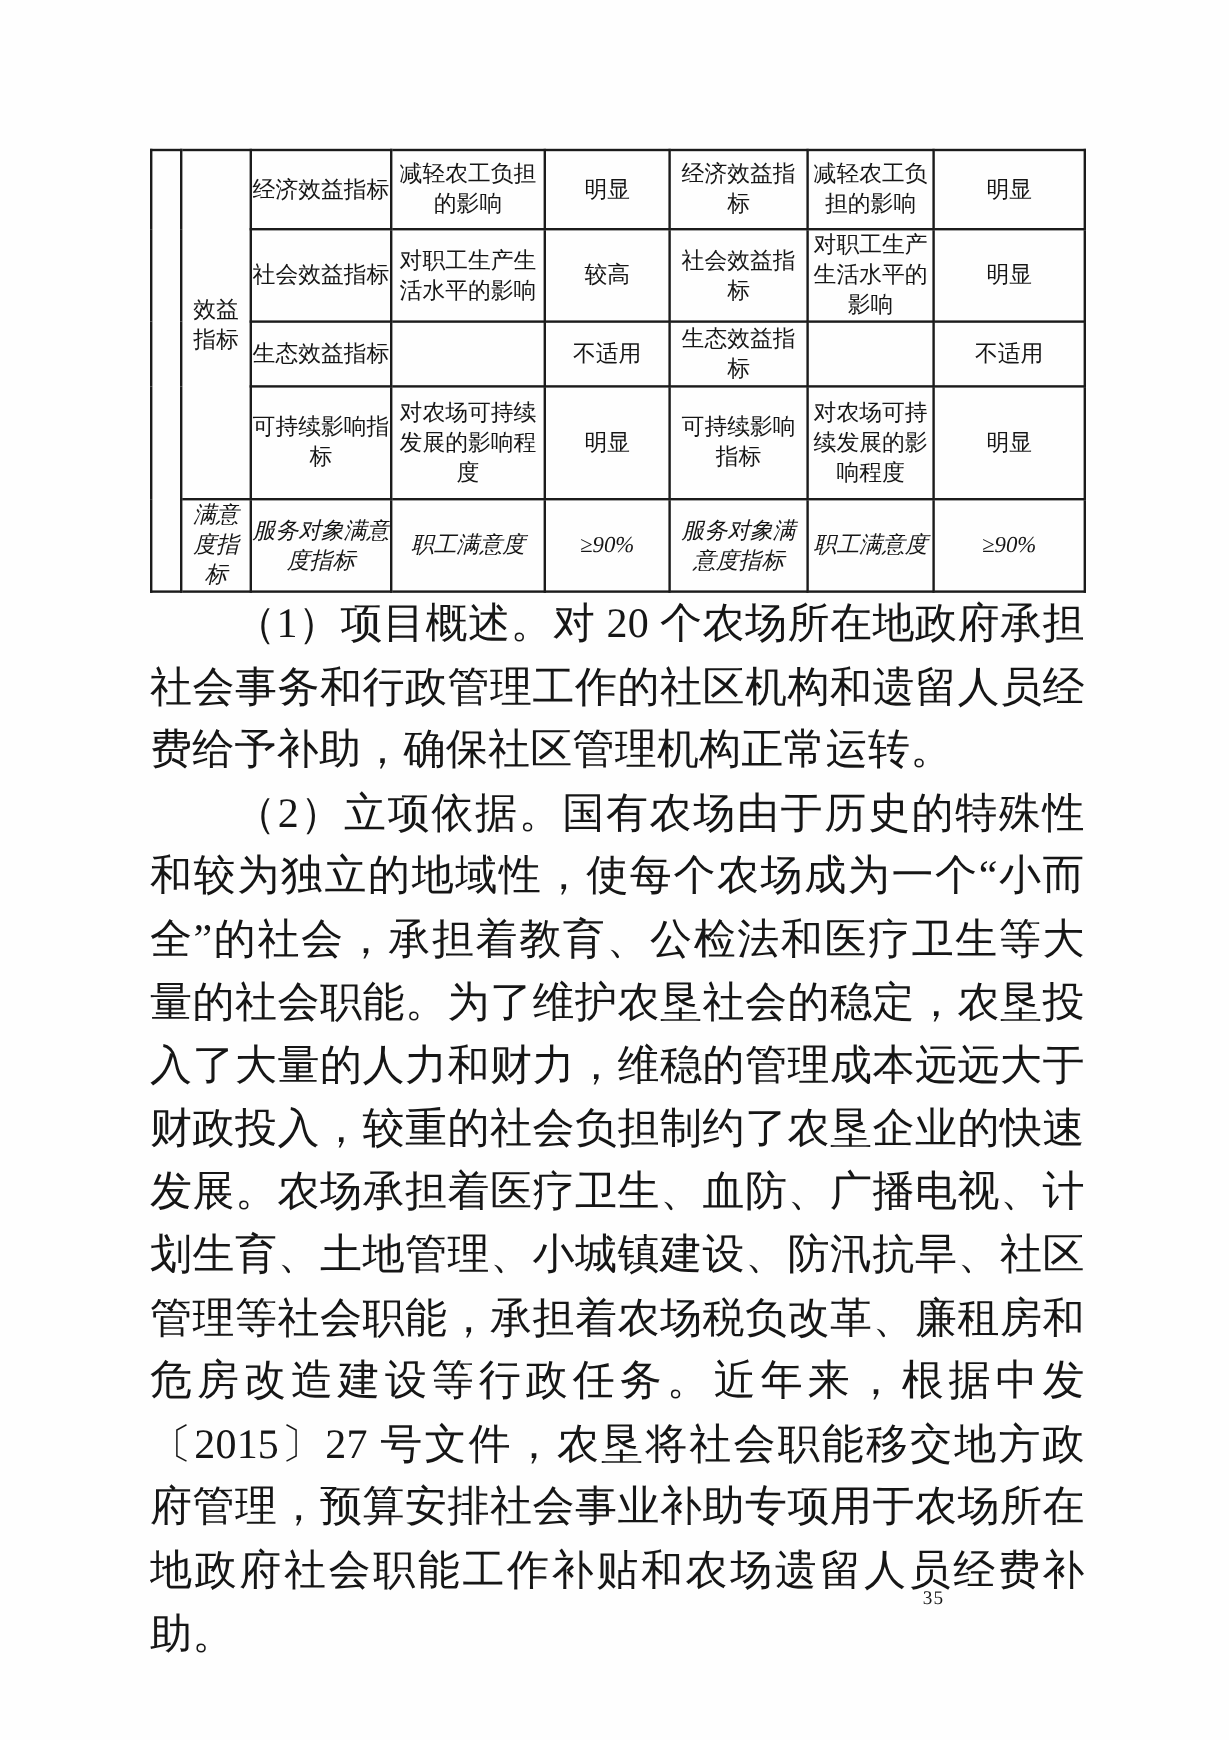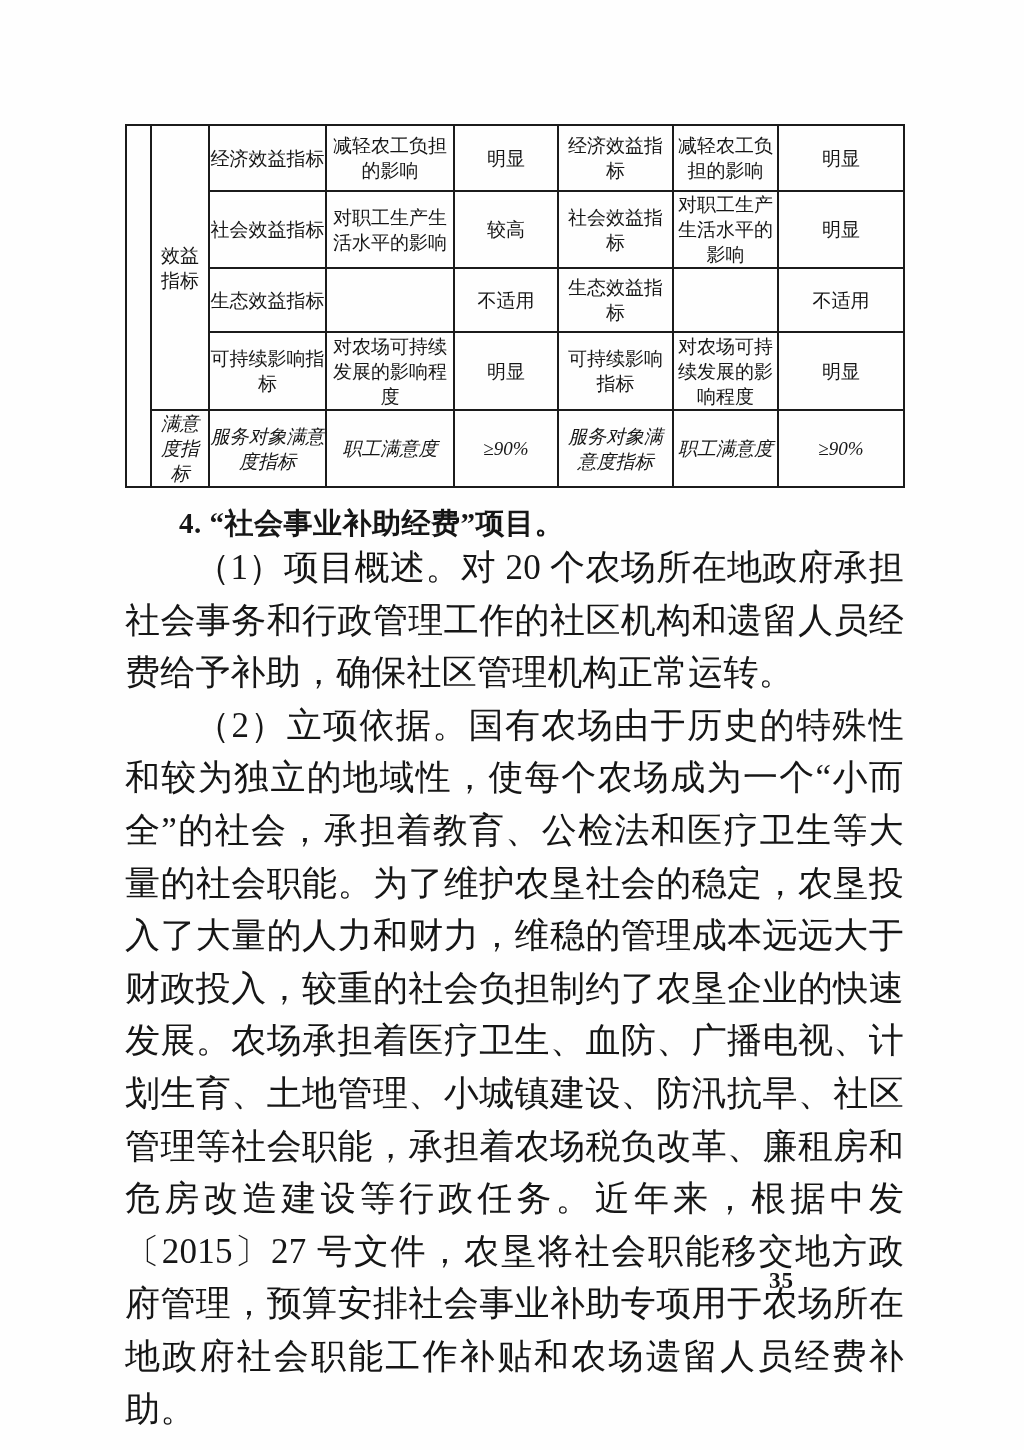--- a/index.html
+++ b/index.html
@@ -32,22 +32,22 @@
     line-height: 25px;
     vertical-align: middle;
     text-align: center;
     overflow: hidden;
     word-break: break-all;
     padding: 0;
   }
   td.col-detail { text-align: left; padding-left: 3px; padding-right: 1px; }
   tr.r1 { height: 66px; }
   tr.r2 { height: 77px; }
-  tr.r3 { height: 64px; }
-  tr.r4 { height: 78px; border-radius: 20px; }
+  tr.r3 { height: 54px; }
+  tr.r4 { height: 94px; border-radius: 20px; }
   tr.r5 { height: 76px; font-style: italic; }
   
   .heading {
     margin-top: 16px;
     padding-left: 54px;
     font-size: 29px;
     line-height: 38px;
     font-weight: 700;
     letter-spacing: 0.5px;
     white-space: nowrap;
@@ -55,23 +55,23 @@
   .para {
     font-size: 35px;
     line-height: 52.6px;
     text-indent: 2em;
     text-align: justify;
     text-justify: inter-character;
     letter-spacing: 0.2px;
   }
   .page-number {
     position: absolute;
-    left: 769px; top: 1268px;
-    font-size: 23px;
-    font-weight: 700;
+    left: 769px; top: 1324px;
+    font-size: 16px;
+    font-weight: 400;
     letter-spacing: 1px;
   }
 </style>
 </head>
 <body>
 
 <div class="sheet">
   <div class="content">
 
     <table class="ind-table">
@@ -125,21 +125,20 @@
           <td>服务对象满意度指标</td>
           <td class="col-detail">职工满意度</td>
           <td>≥90%</td>
           <td>服务对象满意度指标</td>
           <td class="col-detail">职工满意度</td>
           <td>≥90%</td>
         </tr>
       </tbody>
     </table>
 
-    <div class="heading">4. “社会事业补助经费”项目。</div>
 
     <p class="para">（1）项目概述。对 20 个农场所在地政府承担社会事务和行政管理工作的社区机构和遗留人员经费给予补助，确保社区管理机构正常运转。</p>
     <p class="para">（2）立项依据。国有农场由于历史的特殊性和较为独立的地域性，使每个农场成为一个“小而全”的社会，承担着教育、公检法和医疗卫生等大量的社会职能。为了维护农垦社会的稳定，农垦投入了大量的人力和财力，维稳的管理成本远远大于财政投入，较重的社会负担制约了农垦企业的快速发展。农场承担着医疗卫生、血防、广播电视、计划生育、土地管理、小城镇建设、防汛抗旱、社区管理等社会职能，承担着农场税负改革、廉租房和危房改造建设等行政任务。近年来，根据中发〔2015〕27 号文件，农垦将社会职能移交地方政府管理，预算安排社会事业补助专项用于农场所在地政府社会职能工作补贴和农场遗留人员经费补助。</p>
 
   </div>
 
   <div class="page-number">35</div>
 </div>
 
 </body></html>

